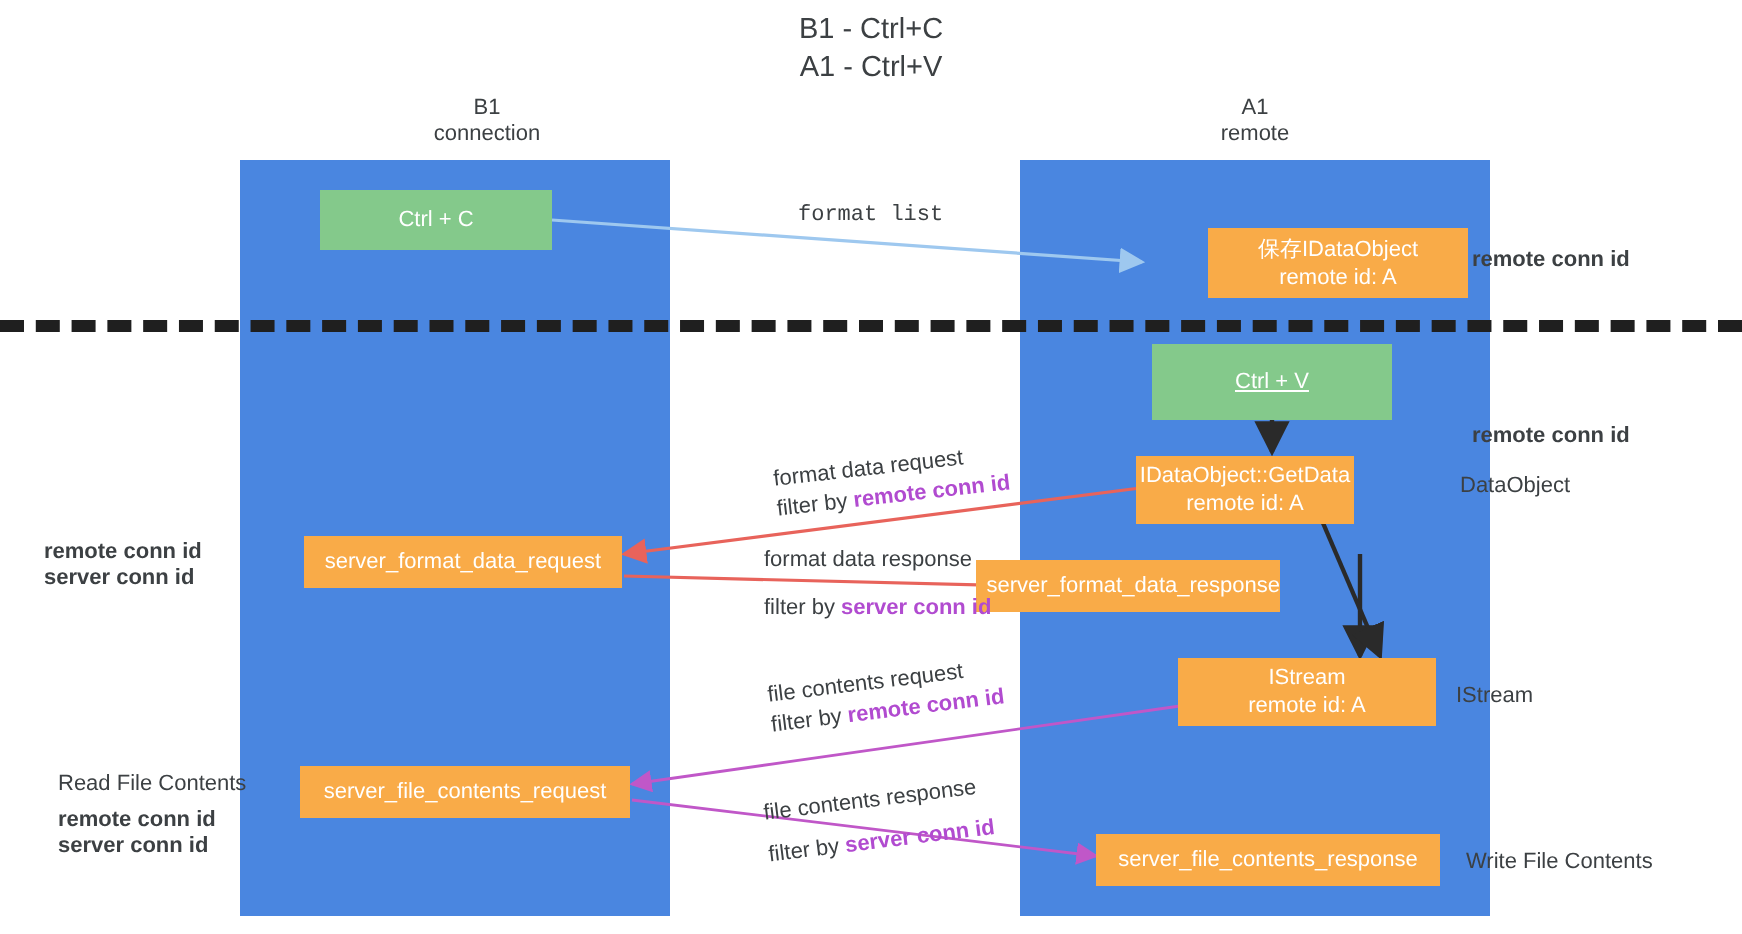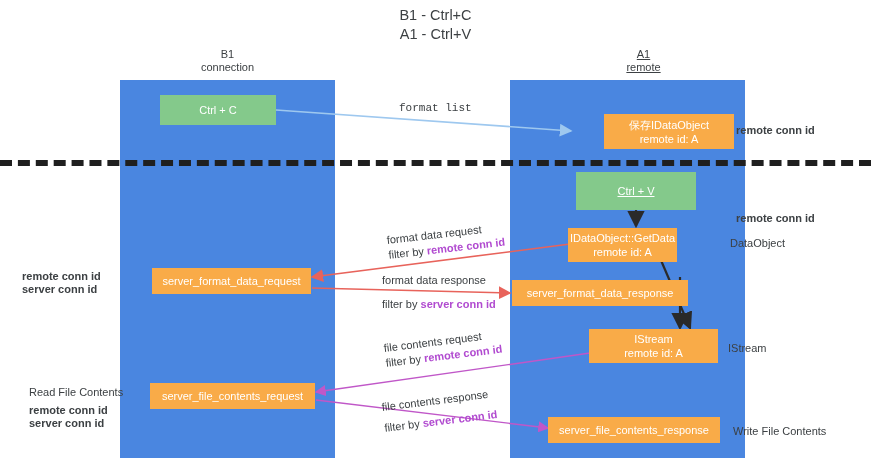--- a/index.html
+++ b/index.html
@@ -50,23 +50,23 @@
 <body>
 
 <div id="stage">
 
   <div class="title">B1 - Ctrl+C
 A1 - Ctrl+V</div>
 
   <div class="lane" style="left:120px;top:80px;width:215px;height:378px;"></div>
   <div class="lane" style="left:510px;top:80px;width:235px;height:378px;"></div>
 
-  <div class="lane-label" style="left:120px;top:48px;width:215px;">B1
+  <div class="lane-label" style="left:136px;top:48px;width:215px;">B1
 connection</div>
-  <div class="lane-label" style="left:526px;top:48px;width:235px;text-decoration:underline;">A1
+  <div class="lane-label" style="left:510px;top:48px;width:235px;">A1
 remote</div>
 
   <svg id="wires" viewBox="0 0 871 467">
     <defs>
       <marker id="ar-blue" markerWidth="8" markerHeight="8" refX="7" refY="4" orient="auto">
         <path d="M0,0 L8,4 L0,8 z" fill="#9ec8ef"></path>
       </marker>
       <marker id="ar-red" markerWidth="8" markerHeight="8" refX="7" refY="4" orient="auto">
         <path d="M0,0 L8,4 L0,8 z" fill="#e8635b"></path>
       </marker>
@@ -112,21 +112,21 @@
 
   <div class="node orange" style="left:568px;top:228px;width:109px;height:34px;">
     <div>IDataObject::GetData</div>
     <div class="l2">remote id: A</div>
   </div>
 
   <div class="node orange" style="left:152px;top:268px;width:159px;height:26px;">
     <div>server_format_data_request</div>
   </div>
 
-  <div class="node orange" style="left:512px;top:280px;width:176px;height:26px;">
+  <div class="node orange" style="left:488px;top:280px;width:152px;height:26px;align-items:flex-end;">
     <div>server_format_data_response</div>
   </div>
 
   <div class="node orange" style="left:589px;top:329px;width:129px;height:34px;">
     <div>IStream</div>
     <div class="l2">remote id: A</div>
   </div>
 
   <div class="node orange" style="left:150px;top:383px;width:165px;height:26px;">
     <div>server_file_contents_request</div>

